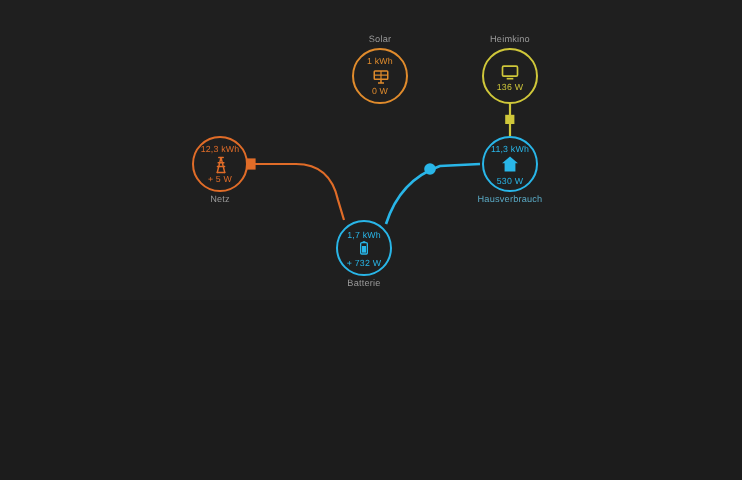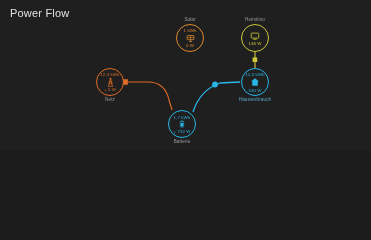--- a/index.html
+++ b/index.html
@@ -136,21 +136,20 @@
   #node-batterie .node-label {
     left: 158px; top: 139px; width: 48px;
     color: #9a9a9a;
   }
 </style>
 </head>
 <body>
 
 <div id="card">
 
-  <div id="title">Power Flow</div>
 
   <svg id="flow-svg" viewBox="0 0 371 150">
 
     <path d="M 125 82 L 148 82 Q 165 82 169 100 L 172 110" fill="none" stroke="#e06c28" stroke-width="1.1"></path>
     <rect x="122.2" y="79.2" width="5.6" height="5.6" fill="#e06c28"></rect>
 
     <path d="M 193 112 Q 200 90 220 83 L 240 82" fill="none" stroke="#29b6e8" stroke-width="1.3"></path>
     <circle cx="215" cy="84.5" r="2.9" fill="#29b6e8"></circle>
 
     <path d="M 255 52 L 255 68" fill="none" stroke="#cfc73a" stroke-width="1.1"></path>

